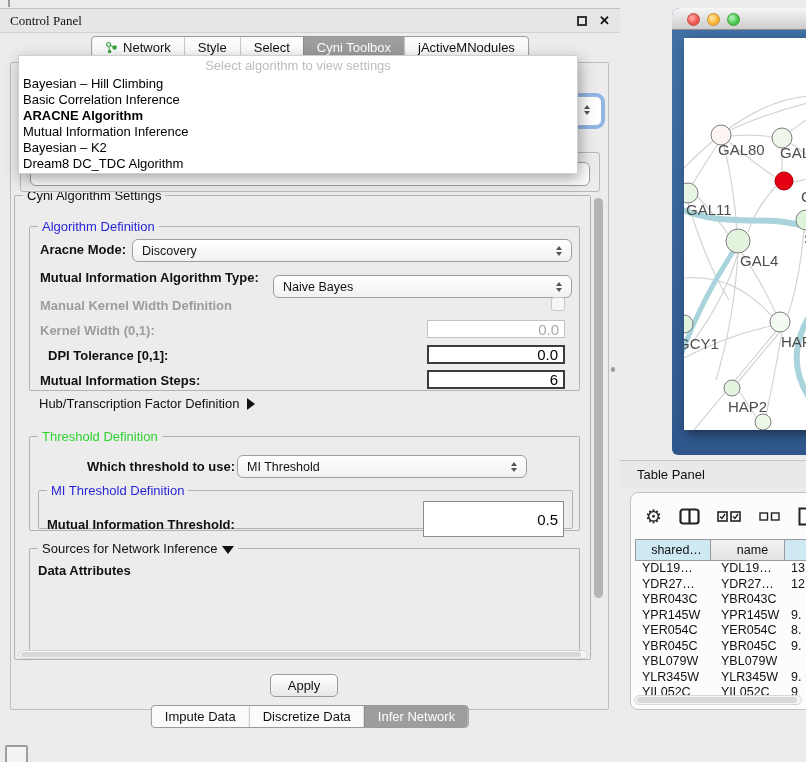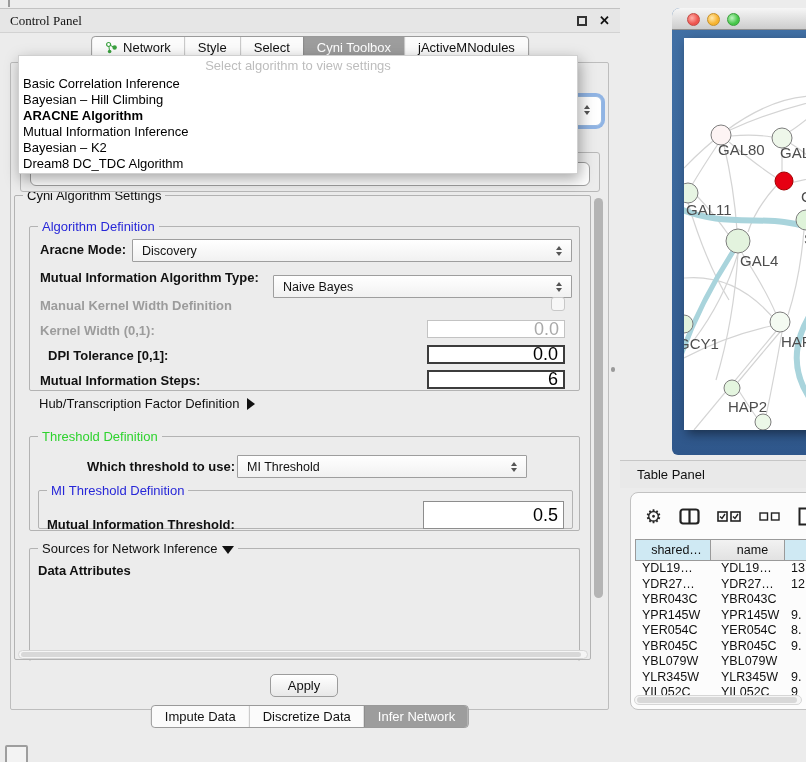--- a/index.html
+++ b/index.html
@@ -49,28 +49,28 @@
                  font-size:13px; line-height:15px; white-space:nowrap; }
   .t-blue  { color:var(--title-blue,#2727d8); }
   .t-green { color:var(--title-green,#2ed32e); }
   .settings-group { left:14px; top:187px; width:577px; height:465px; }
 
   .lbl { position:absolute; font-size:13px; font-weight:bold; white-space:nowrap; }
   .lbl.dim { color:#9c9c9c; }
   .plain { font-weight:normal; }
 
   .combo { position:absolute; background:linear-gradient(#ffffff,#f1f1f1); border:1px solid #9e9e9e;
-           border-radius:1px; display:flex; align-items:center; font-size:12.5px; padding-left:9px; }
+           border-radius:6px; display:flex; align-items:center; font-size:12.5px; padding-left:9px; }
   .combo .cval { flex:1; }
   .spin { width:16px; display:flex; flex-direction:column; align-items:center; gap:2px; margin-right:4px; }
   .spin i { width:0; height:0; border-left:3.5px solid transparent; border-right:3.5px solid transparent; }
   .spin .up { border-bottom:4px solid #555; }
   .spin .dn { border-top:4px solid #555; }
 
-  .field { position:absolute; background:#fff; font-size:18px; text-align:right; padding:0 5px;
+  .field { position:absolute; background:#fff; font-size:15px; text-align:right; padding:0 5px;
            font-family:"Liberation Sans",sans-serif; }
   .field.gray { border:1px solid #c3c3c3; color:#a9a9a9; }
   .field.dark { border:2px solid #3c3c3c; color:#000; }
   .field.mid  { border:1px solid #8d8d8d; color:#000; }
 
   .checkbox { position:absolute; width:14px; height:14px; border:1px solid #c8c8c8; border-radius:3px; background:#f7f7f7; }
 
   .hub-row { position:absolute; left:24px; top:200px; font-size:13px; display:flex; align-items:center; gap:8px; }
   .tri-right { width:0; height:0; border-top:6px solid transparent; border-bottom:6px solid transparent; border-left:8px solid #111; }
   .tri-down  { display:inline-block; width:0; height:0; border-left:6px solid transparent; border-right:6px solid transparent; border-top:8px solid #111; vertical-align:middle; margin-left:4px; }
@@ -182,22 +182,22 @@
       <span class="spin" style="position:absolute; right:2px; top:8px;">
           <i class="up"></i>
           <i class="dn"></i>
         </span>
     </div>
     <div class="frag-group"></div>
     <div class="frag-combo2"></div>
 
     <div class="popup">
       <div class="popup-placeholder">Select algorithm to view settings</div>
+      <div class="popup-item">Bayesian – Hill Climbing</div>
       <div class="popup-item">Basic Correlation Inference</div>
-      <div class="popup-item">Bayesian – Hill Climbing</div>
       <div class="popup-item bold">ARACNE Algorithm</div>
       <div class="popup-item">Mutual Information Inference</div>
       <div class="popup-item">Bayesian – K2</div>
       <div class="popup-item">Dream8 DC_TDC Algorithm</div>
     </div>
 
     <div class="group settings-group">
       <span class="group-title">Cyni Algorithm Settings</span>
 
       <div class="group" style="left:14px; top:30px; width:551px; height:165px;">
@@ -247,21 +247,21 @@
           <span class="cval">MI Threshold</span>
           <span class="spin">
               <i class="up"></i>
               <i class="dn"></i>
             </span>
         </div>
 
         <div class="group" style="left:8px; top:53px; width:535px; height:39px;">
           <span class="group-title t-blue">MI Threshold Definition</span>
           <span class="lbl" style="left:8px; top:13px;margin-top:13px;">Mutual Information Threshold:</span>
-          <input class="field mid" style="left: 384px; top: 10px; width: 141px; height: 28px;" value="0.5">
+          <input class="field mid" style="left: 384px; top: 10px; width: 141px; height: 36px;" value="0.5">
         </div>
       </div>
 
       <div class="group" style="left:14px; top:352px; width:551px; height:113px; border-bottom:none;">
         <span class="group-title">
           <span>Sources for Network Inference</span><span class="tri-down"></span>
         </span>
         <span class="lbl" style="left:8px; top:14px;">Data Attributes</span>
 
       </div>

